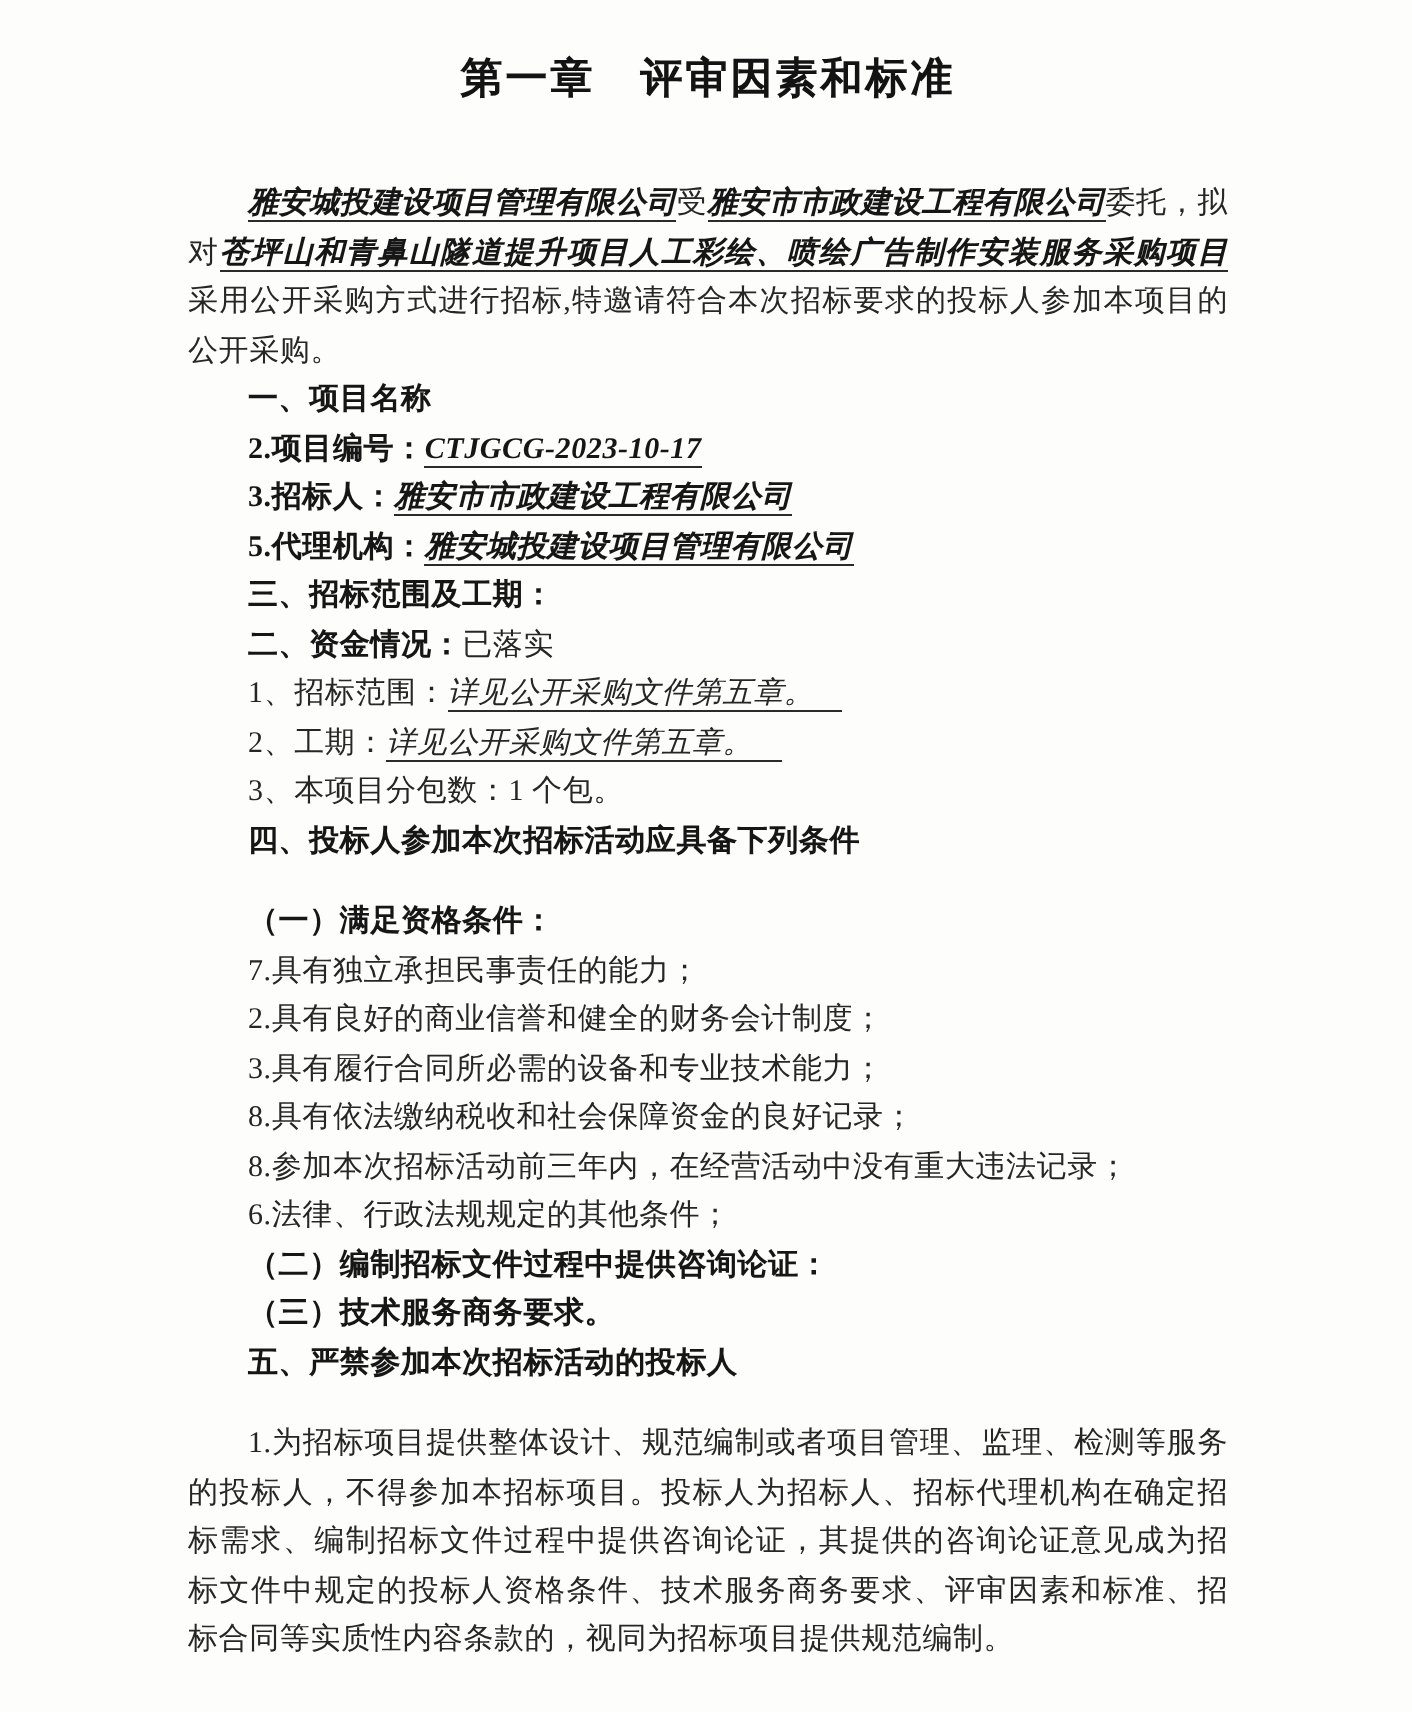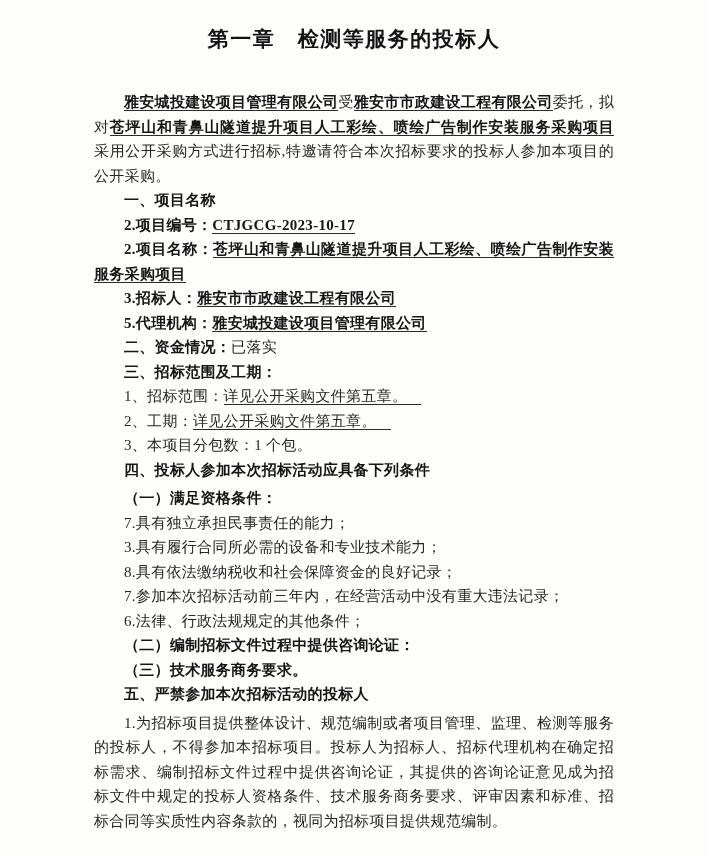--- a/index.html
+++ b/index.html
@@ -21,61 +21,61 @@
     font-weight:700;
     font-size:21px;
     line-height:30px;
     letter-spacing:1.5px;
     color:#131313;
     margin:0 0 36px 0;
   }
   p { margin:0; text-align:justify; }
   .ind { text-indent:2em; }
   .b { font-weight:700; color:#161616; }
-  .u { border-bottom:1.3px solid #2b2b2b; }
+  .u { border-bottom:1.3px solid #2b2b2b;font-style:italic; }
   .u-ext { padding-right:14px; }
-  .gap { margin-top:4px; }
+  .gap { margin-top:16px; }
 </style>
 </head>
 <body>
 
 <div class="page">
 
-  <div class="title">第一章　检测等服务的投标人</div>
+  <div class="title">第一章　评审因素和标准</div>
 
   <p class="ind"><span class="b u">雅安城投建设项目管理有限公司</span><span>受</span><span class="b u">雅安市市政建设工程有限公司</span><span>委托，拟对</span><span class="b u">苍坪山和青鼻山隧道提升项目人工彩绘、喷绘广告制作安装服务采购项目</span><span>采用公开采购方式进行招标,特邀请符合本次招标要求的投标人参加本项目的公开采购。</span></p>
 
   <p class="ind b">一、项目名称</p>
 
   <p class="ind"><span class="b">2.项目编号：</span><span class="b u">CTJGCG-2023-10-17</span></p>
 
-  <p class="ind"><span class="b">2.项目名称：</span><span class="b u">苍坪山和青鼻山隧道提升项目人工彩绘、喷绘广告制作安装服务采购项目</span></p>
 
   <p class="ind"><span class="b">3.招标人：</span><span class="b u">雅安市市政建设工程有限公司</span></p>
 
   <p class="ind"><span class="b">5.代理机构：</span><span class="b u">雅安城投建设项目管理有限公司</span></p>
 
+  <p class="ind b">三、招标范围及工期：</p>
+
   <p class="ind"><span class="b">二、资金情况：</span><span>已落实</span></p>
-
-  <p class="ind b">三、招标范围及工期：</p>
 
   <p class="ind"><span>1、招标范围：</span><span class="u u-ext">详见公开采购文件第五章。</span></p>
 
   <p class="ind"><span>2、工期：</span><span class="u u-ext">详见公开采购文件第五章。</span></p>
 
   <p class="ind">3、本项目分包数：1 个包。</p>
 
   <p class="ind b">四、投标人参加本次招标活动应具备下列条件</p>
 
   <p class="ind b gap">（一）满足资格条件：</p>
 
   <p class="ind">7.具有独立承担民事责任的能力；</p>
+  <p class="ind">2.具有良好的商业信誉和健全的财务会计制度；</p>
   <p class="ind">3.具有履行合同所必需的设备和专业技术能力；</p>
   <p class="ind">8.具有依法缴纳税收和社会保障资金的良好记录；</p>
-  <p class="ind">7.参加本次招标活动前三年内，在经营活动中没有重大违法记录；</p>
+  <p class="ind">8.参加本次招标活动前三年内，在经营活动中没有重大违法记录；</p>
   <p class="ind">6.法律、行政法规规定的其他条件；</p>
 
   <p class="ind b">（二）编制招标文件过程中提供咨询论证：</p>
   <p class="ind b">（三）技术服务商务要求。</p>
 
   <p class="ind b">五、严禁参加本次招标活动的投标人</p>
 
   <p class="ind gap">1.为招标项目提供整体设计、规范编制或者项目管理、监理、检测等服务的投标人，不得参加本招标项目。投标人为招标人、招标代理机构在确定招标需求、编制招标文件过程中提供咨询论证，其提供的咨询论证意见成为招标文件中规定的投标人资格条件、技术服务商务要求、评审因素和标准、招标合同等实质性内容条款的，视同为招标项目提供规范编制。</p>
 
 </div>

